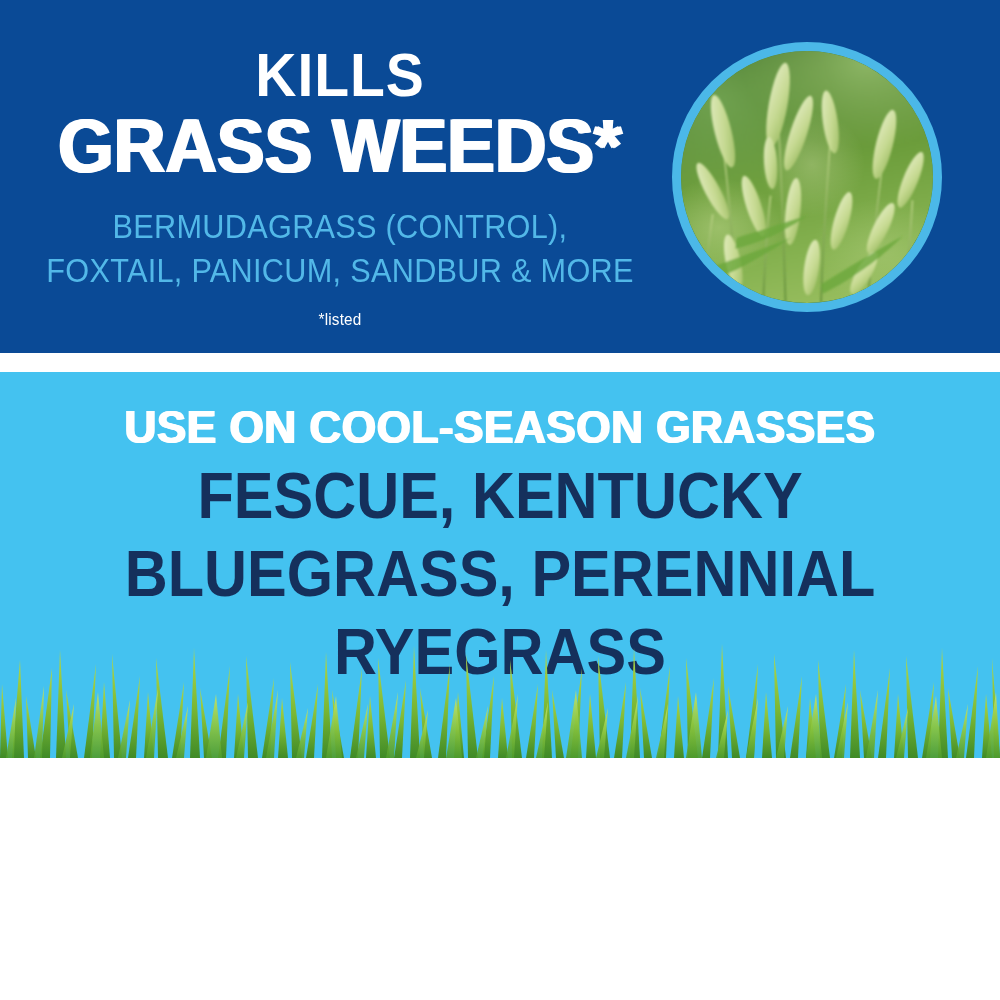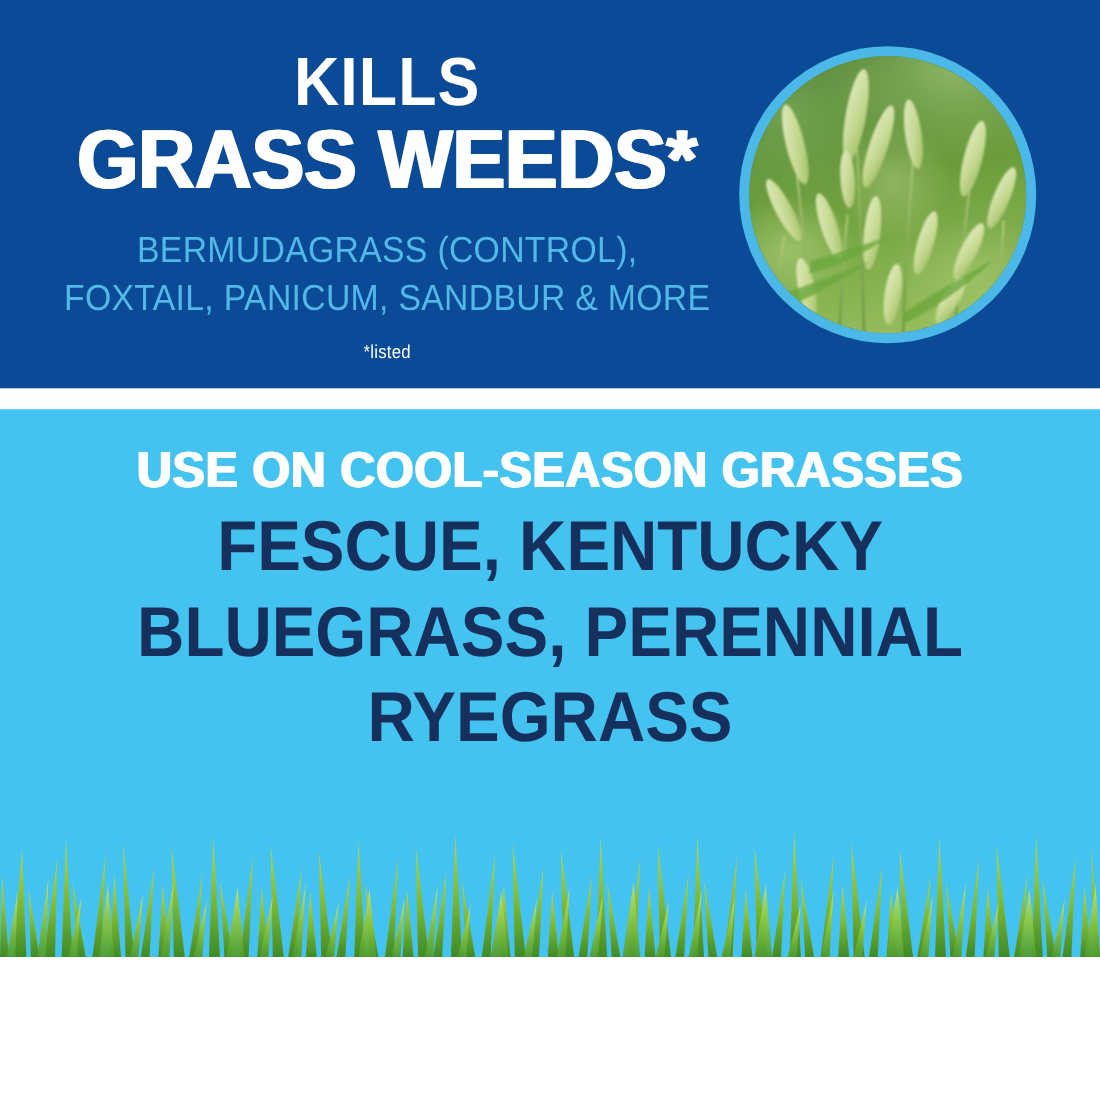--- a/index.html
+++ b/index.html
@@ -24,21 +24,21 @@
   .panel-top {
     position: absolute;
     left: 0; top: 0;
     width: 1000px;
     height: 353px;
     background: #0a4a96;
     overflow: hidden;
   }
   .top-text-block {
     position: absolute;
-    left: 16px; top: 0;
+    left: 4px; top: 0;
     width: 672px;
     height: 353px;
   }
   .kills-line {
     position: absolute;
     left: 0; top: 44px;
     width: 672px;
     text-align: center;
     color: #ffffff;
     font-size: 62px;
@@ -119,21 +119,21 @@
       radial-gradient(ellipse 40% 30% at 80% 80%, rgba(175,205,125,0.45), rgba(0,0,0,0) 72%),
       radial-gradient(ellipse 30% 30% at 52% 45%, rgba(210,225,170,0.35), rgba(0,0,0,0) 70%);
   }
   .spikelets { position:absolute; left:0; top:0; width:100%; height:100%; }
 
   
   .panel-mid {
     position: absolute;
     left: 0; top: 372px;
     width: 1000px;
-    height: 498px;
+    height: 386px;
     background: #44c2f0;
     overflow: hidden;
   }
   .useon-line {
     position: absolute;
     left: 0; top: 32px;
     width: 1000px;
     text-align: center;
     color: #ffffff;
     font-size: 46px;

